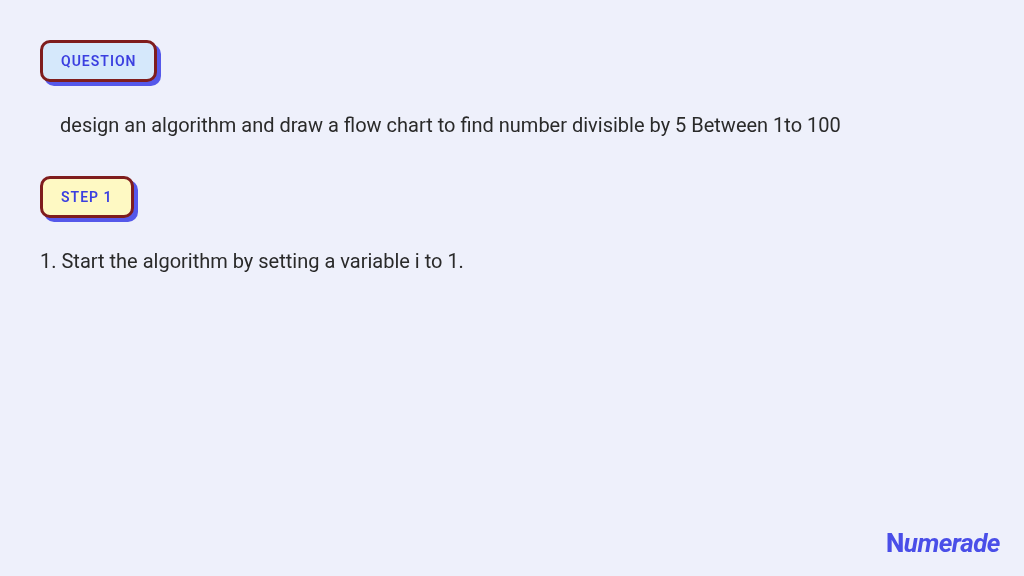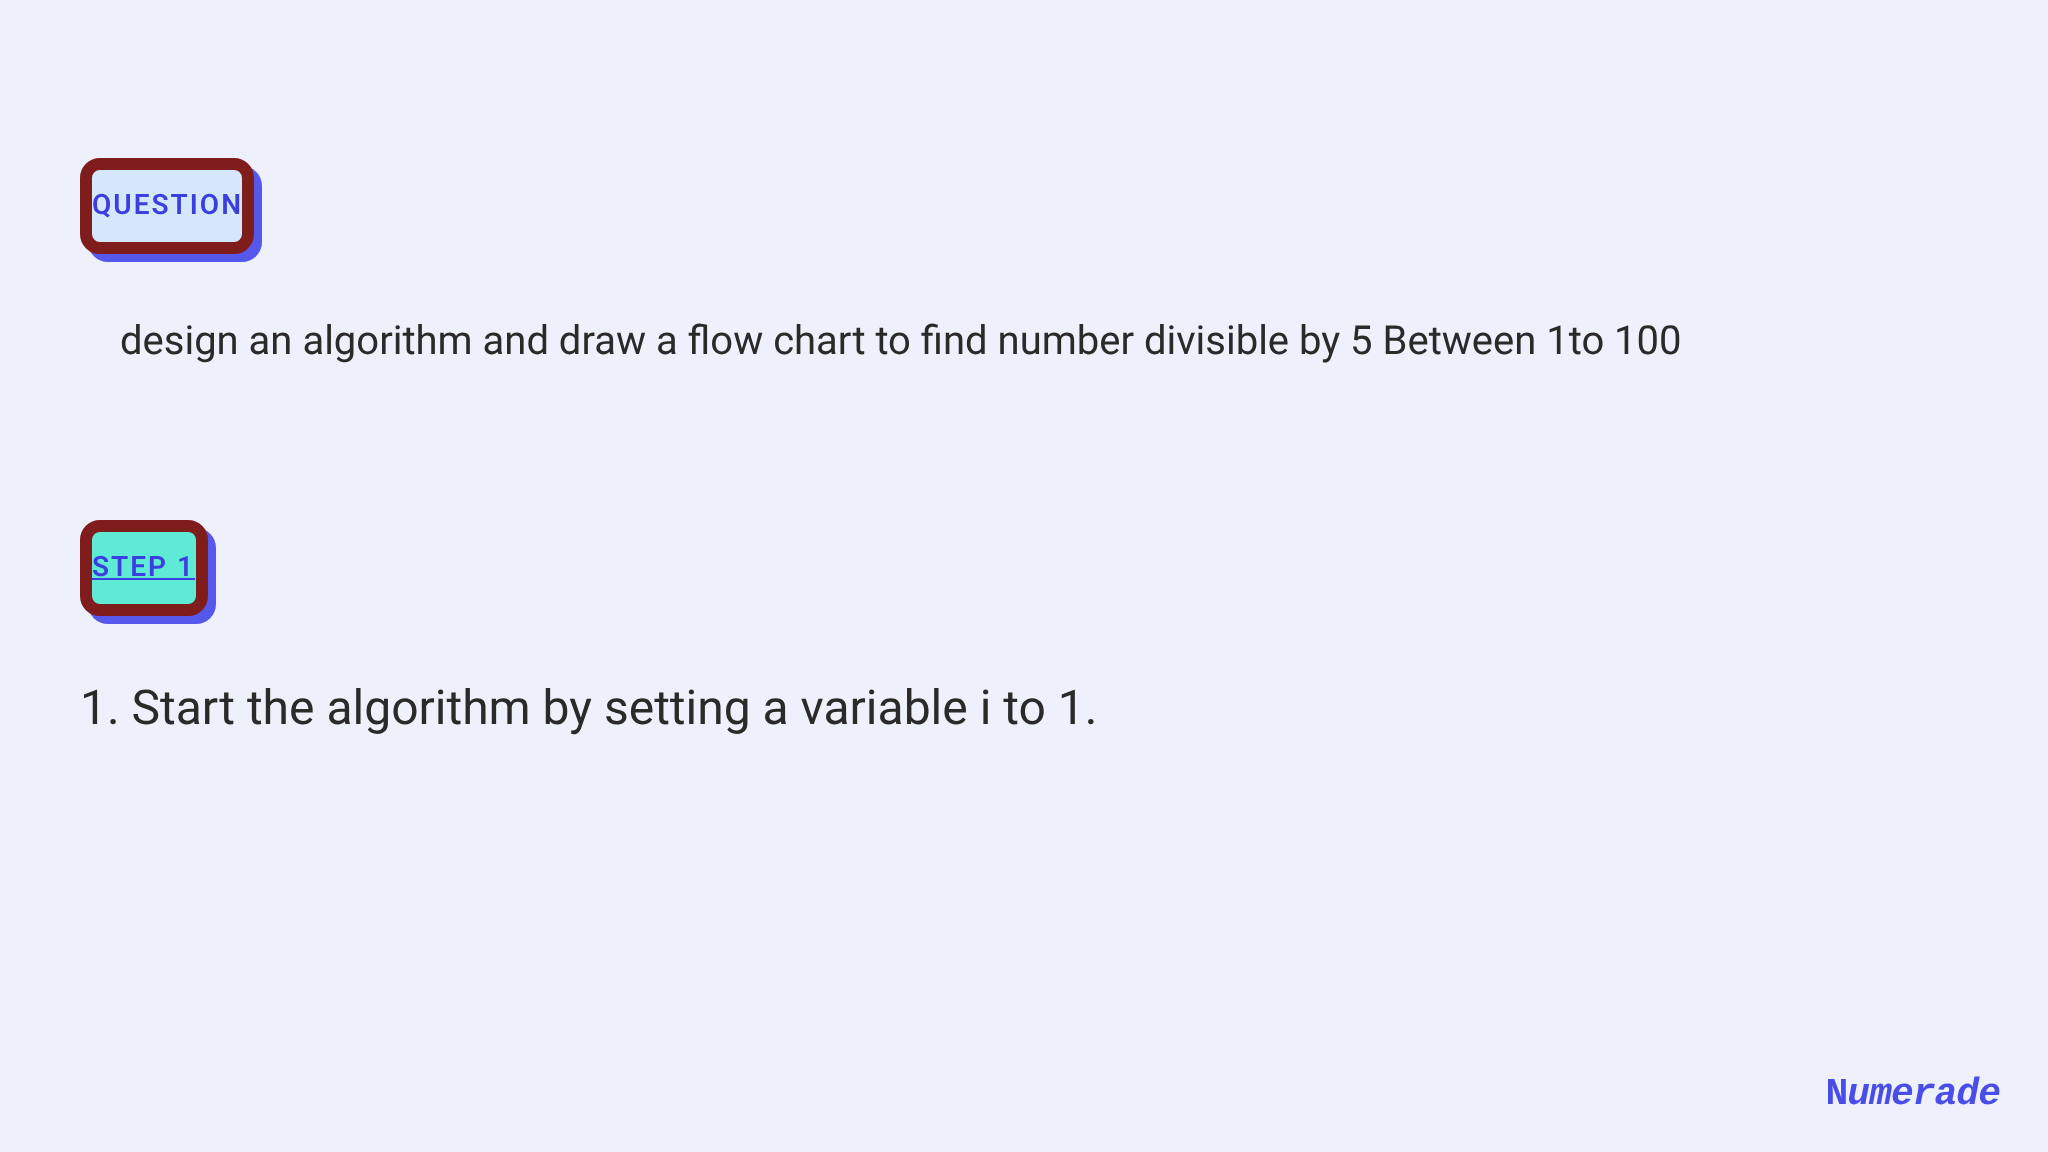--- a/index.html
+++ b/index.html
@@ -13,63 +13,60 @@
       background-color: #eef0fb;
       font-family: -apple-system, BlinkMacSystemFont, 'Segoe UI', Roboto, Helvetica, Arial, sans-serif;
       position: relative;
       overflow: hidden;
     }
     .content {
       padding: 40px;
     }
     .badge {
       display: inline-block;
-      padding: 10px 0;
-      border: 6px solid #7f1d1d;
+      padding: 10px 18px;
+      border: 3px solid #7f1d1d;
       border-radius: 10px;
       font-size: 14px;
       font-weight: 600;
       letter-spacing: 1px;
       color: #3b3fe0;
       box-shadow: 4px 4px 0 0 #5558ea;
       margin-bottom: 28px;
-      margin-top: 39px;
     }
     .badge-question {
       background-color: #d5e8fb;
     }
     .badge-step {
-      background-color: #5eead4;
-      text-decoration: underline;
+      background-color: #fef9c3;
     }
     .question-text {
       font-size: 20px;
       color: #2a2a2a;
       margin-bottom: 36px;
       line-height: 1.5;
       margin-left: 20px;
     }
     .step-text {
-      font-size: 24px;
+      font-size: 20px;
       color: #2a2a2a;
       line-height: 1.5;
     }
     .step-block {
       margin-top: 6px;
     }
     .logo {
       position: absolute;
       bottom: 18px;
       right: 24px;
-      font-size: 19px;
+      font-size: 26px;
       font-weight: 700;
       color: #4a4ee8;
       font-style: italic;
       letter-spacing: -0.5px;
-      font-family: Liberation Mono, monospace;
     }
     .logo .n-first {
       font-style: normal;
       font-weight: 800;
     }
   </style>
 </head>
 <body>
 
 <div class="content">

